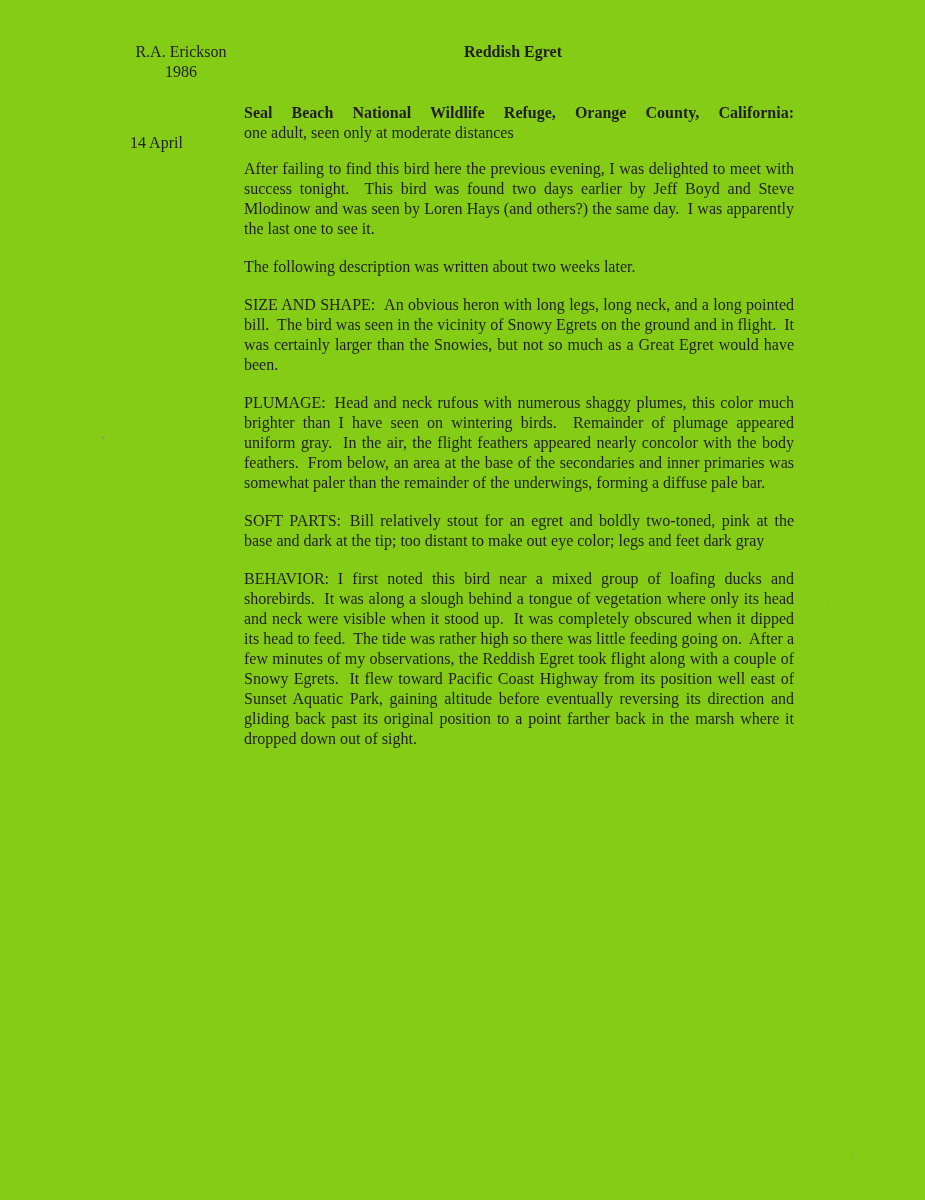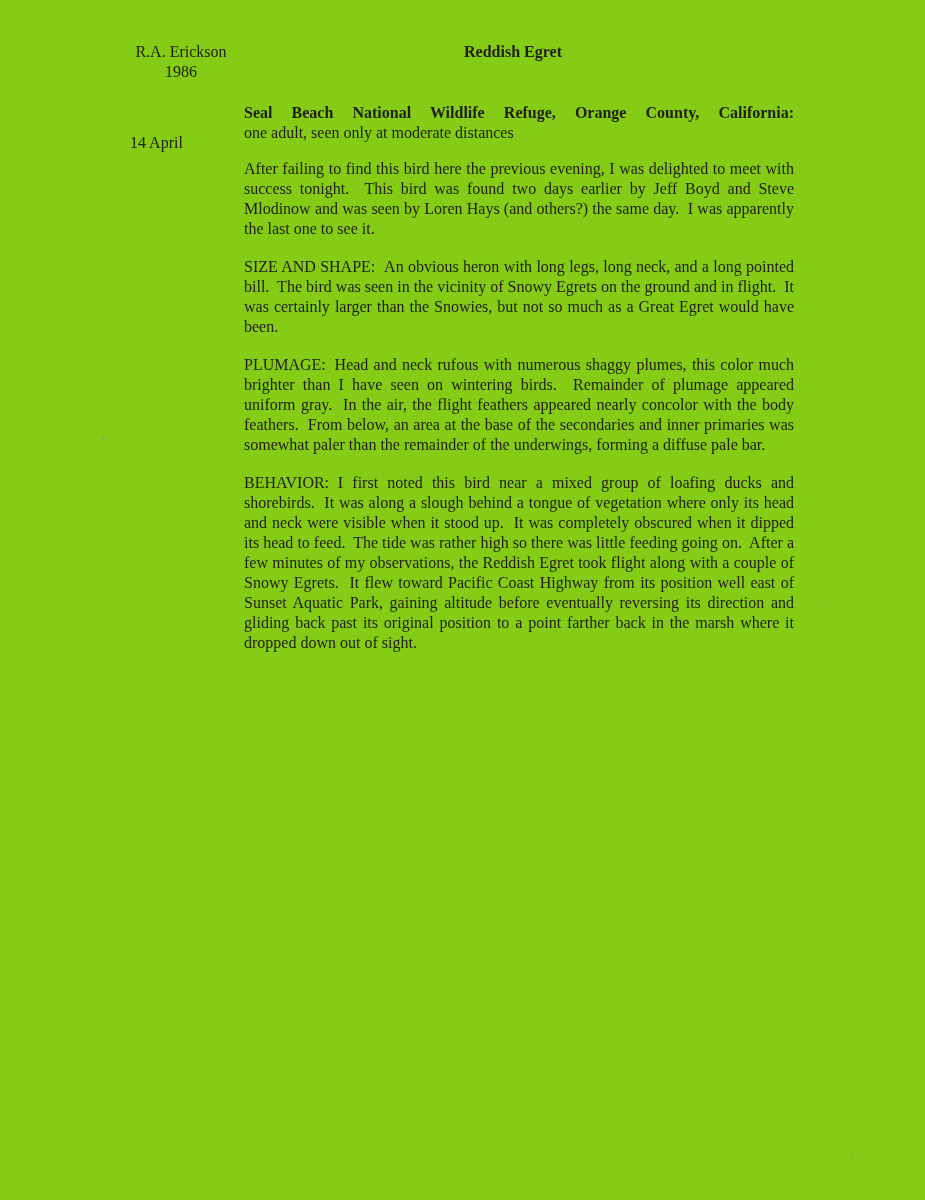--- a/index.html
+++ b/index.html
@@ -110,25 +110,27 @@
 
   <div class="entry-date">14 April</div>
 
   <div class="report-body">
 
     <p class="location-heading">Seal Beach National Wildlife Refuge, Orange County, California:</p>
     <p class="location-detail">one adult, seen only at moderate distances</p>
 
     <p>After failing to find this bird here the previous evening, I was delighted to meet with success tonight.  This bird was found two days earlier by Jeff Boyd and Steve Mlodinow and was seen by Loren Hays (and others?) the same day.  I was apparently the last one to see it.</p>
 
+    <p>The following description was written about two weeks later.</p>
 
     <p><span class="sec-label">SIZE AND SHAPE:</span><span>An obvious heron with long legs, long neck, and a long pointed bill.  The bird was seen in the vicinity of Snowy Egrets on the ground and in flight.  It was certainly larger than the Snowies, but not so much as a Great Egret would have been.</span></p>
 
     <p><span class="sec-label">PLUMAGE:</span><span>Head and neck rufous with numerous shaggy plumes, this color much brighter than I have seen on wintering birds.  Remainder of plumage appeared uniform gray.  In the air, the flight feathers appeared nearly concolor with the body feathers.  From below, an area at the base of the secondaries and inner primaries was somewhat paler than the remainder of the underwings, forming a diffuse pale bar.</span></p>
 
+    <p><span class="sec-label">SOFT PARTS:</span><span>Bill relatively stout for an egret and boldly two-toned, pink at the base and dark at the tip; too distant to make out eye color; legs and feet dark gray</span></p>
 
 
     <p><span class="sec-label">BEHAVIOR:</span><span>I first noted this bird near a mixed group of loafing ducks and shorebirds.  It was along a slough behind a tongue of vegetation where only its head and neck were visible when it stood up.  It was completely obscured when it dipped its head to feed.  The tide was rather high so there was little feeding going on.  After a few minutes of my observations, the Reddish Egret took flight along with a couple of Snowy Egrets.  It flew toward Pacific Coast Highway from its position well east of Sunset Aquatic Park, gaining altitude before eventually reversing its direction and gliding back past its original position to a point farther back in the marsh where it dropped down out of sight.</span></p>
 
 
   </div>
 
   <div class="speck speck-1"></div>
   <div class="speck speck-2"></div>
   <div class="speck speck-3"></div>

